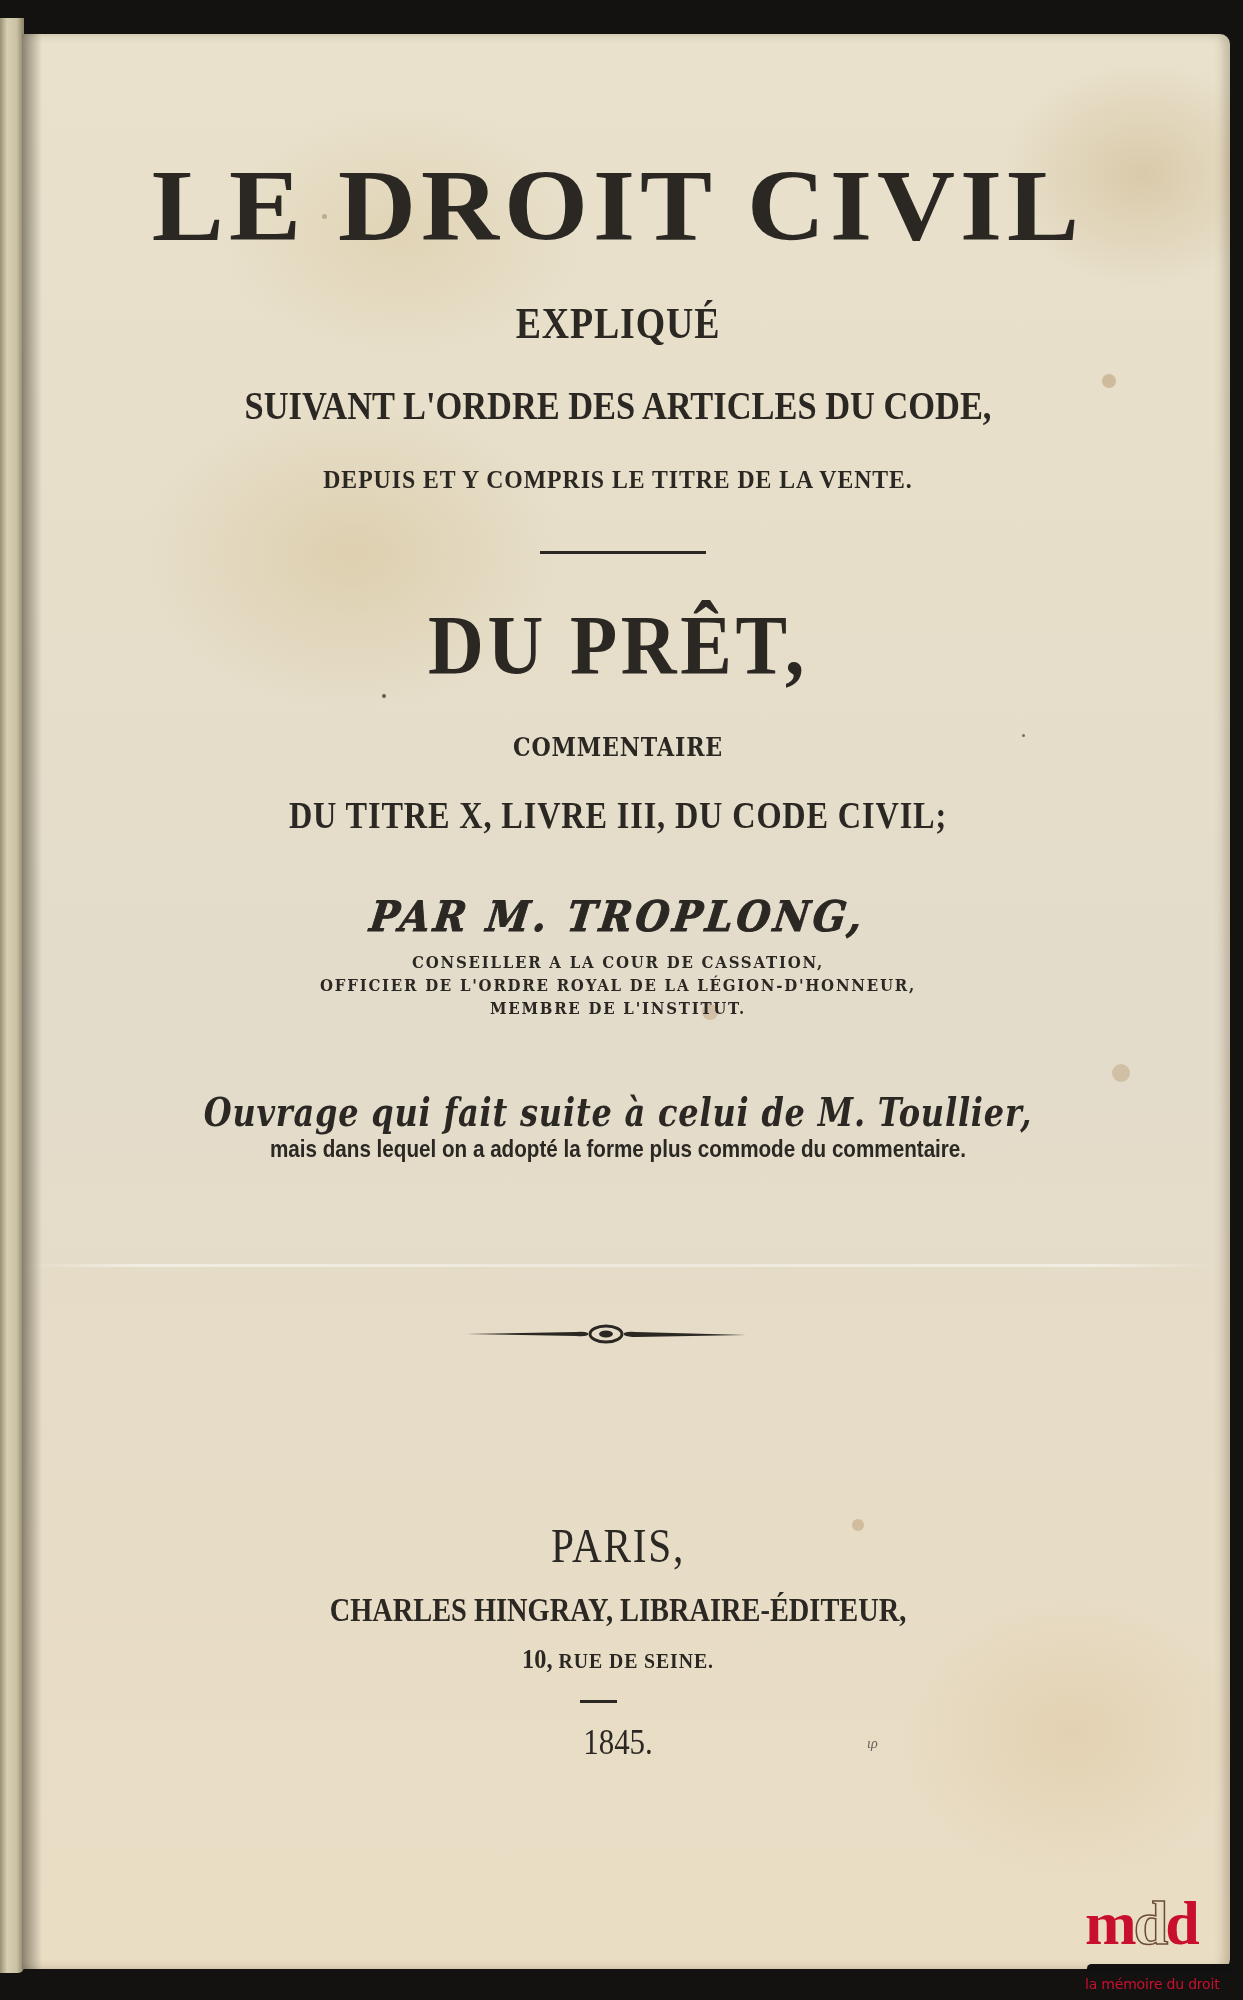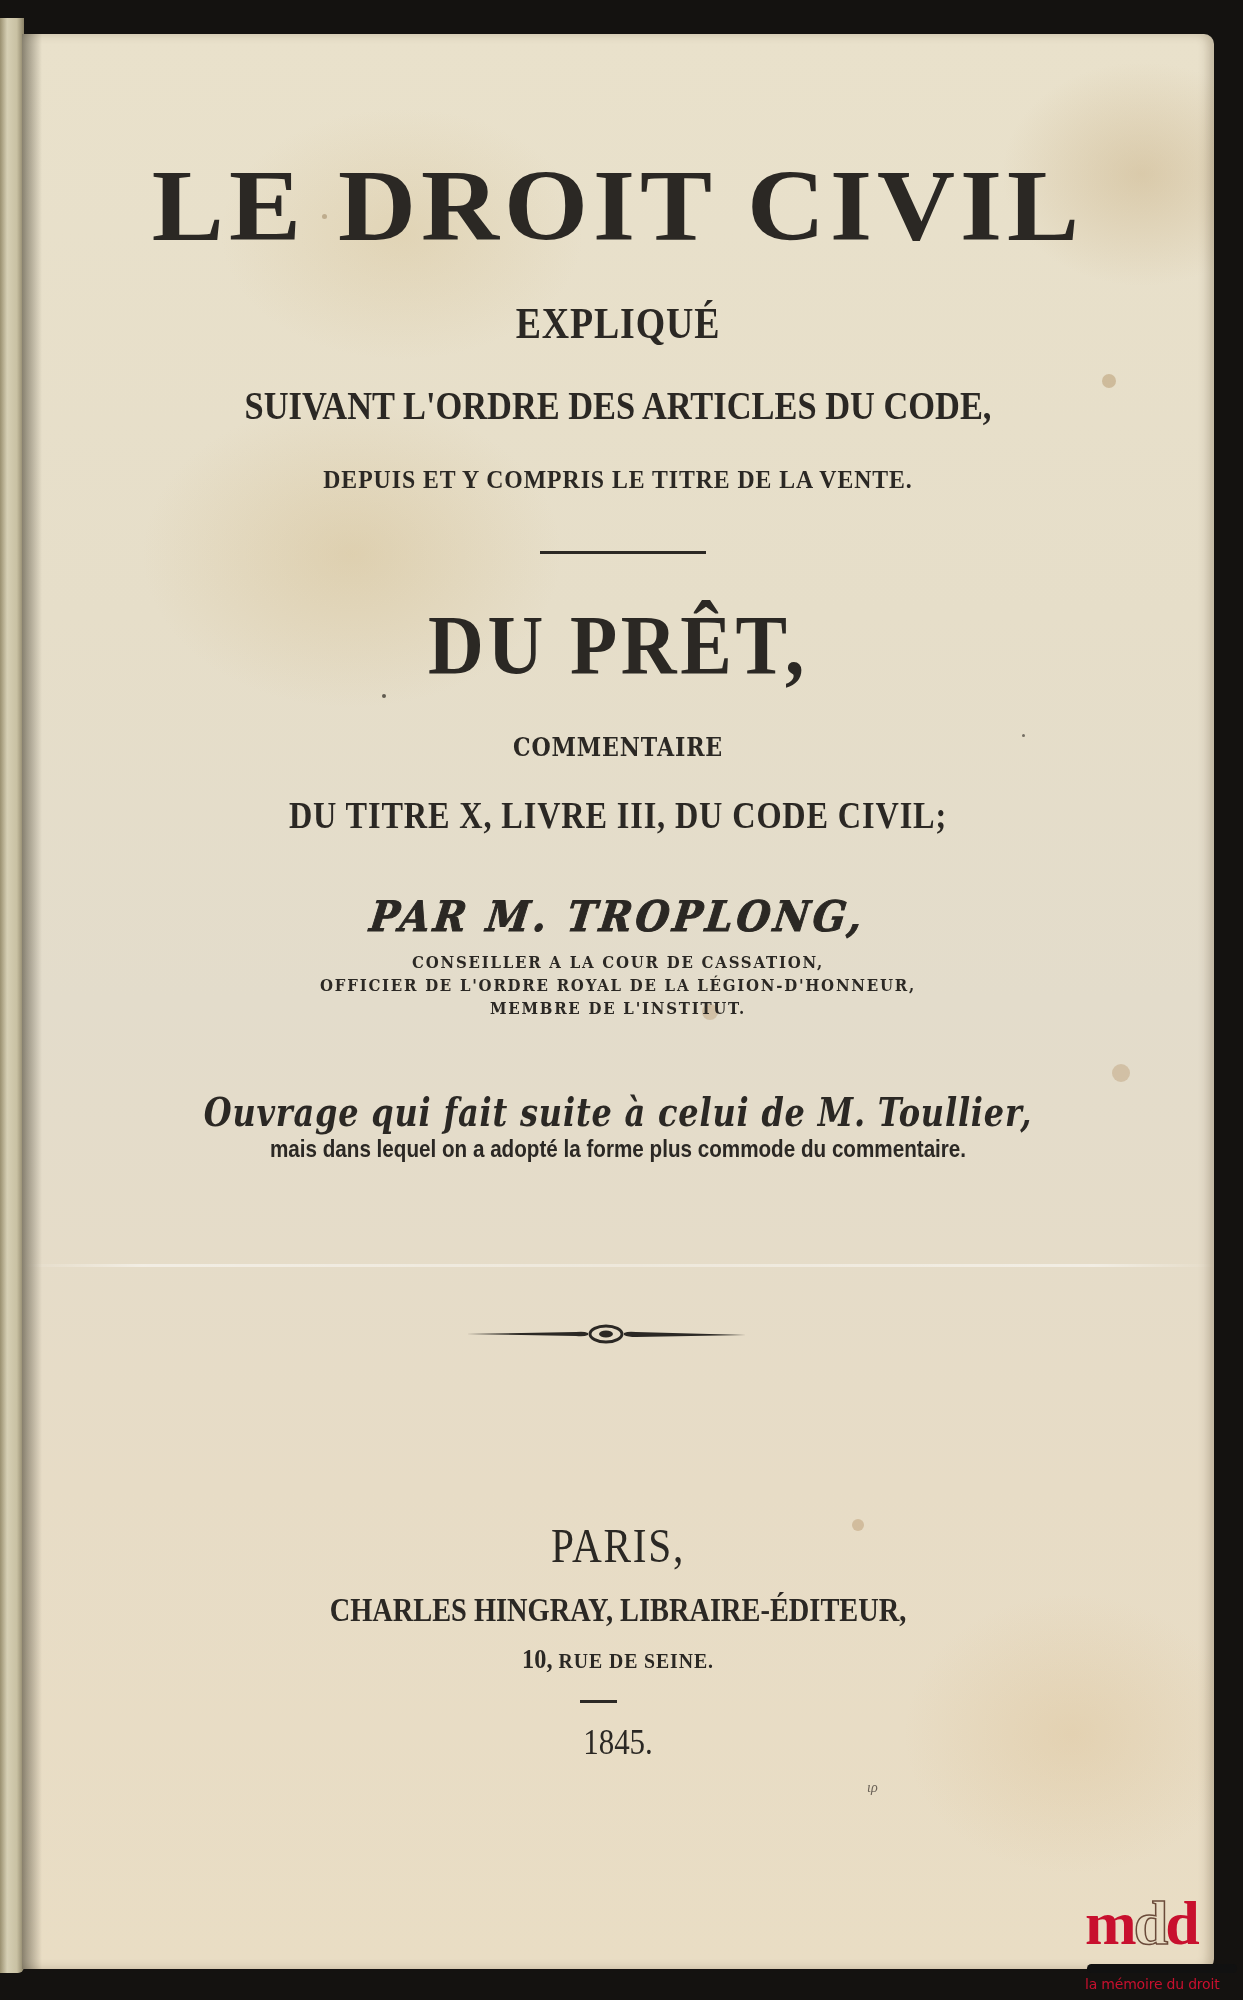--- a/index.html
+++ b/index.html
@@ -24,20 +24,21 @@
     position: absolute; left: 22px; top: 34px; width: 1192px; height: 1935px;
     background:
       radial-gradient(ellipse 300px 220px at 330px 520px, rgba(200,170,110,0.28), rgba(200,170,110,0) 70%),
       radial-gradient(ellipse 260px 180px at 380px 200px, rgba(200,170,110,0.22), rgba(200,170,110,0) 70%),
       radial-gradient(ellipse 240px 200px at 1050px 1700px, rgba(210,170,110,0.22), rgba(210,170,110,0) 70%),
       radial-gradient(ellipse 200px 160px at 1120px 140px, rgba(190,160,110,0.35), rgba(190,160,110,0) 70%),
       linear-gradient(180deg, #e9e1cb 0%, #e6dec9 30%, #e3dccb 50%, #e7dcc6 75%, #e9ddc4 100%);
     border-radius: 0 10px 10px 0;
     box-shadow: inset -6px 0 10px rgba(80,60,30,0.25);
     overflow: hidden;
+    padding-left: 16px;
   }
   .fold-line {
     position: absolute; left: 0; top: 1230px; width: 1192px; height: 3px;
     background: linear-gradient(90deg, rgba(255,255,255,0), rgba(255,255,255,0.5) 10%, rgba(255,255,255,0.35) 50%, rgba(255,255,255,0.5) 90%, rgba(255,255,255,0));
   }
   .ink { color: #2b2824; }
   .line {
     position: absolute; left: 0; width: 1192px; text-align: center;
     white-space: nowrap; margin: 0;
   }
@@ -116,21 +117,20 @@
   }
   .address .smcaps { font-size: 22px; letter-spacing: 1px; }
   .rule-short { left: 558px; top: 1666px; width: 37px; height: 3px; }
   .year {
     top: 1690px; font-size: 36px; line-height: 1;
     transform: scaleX(0.86);
   }
   .pencil-mark {
     position: absolute; left: 845px; top: 1702px; font-size: 14px; color: #6b6257;
     font-style: italic;
-    margin-top: 44px;
   }
   
   .speck { position: absolute; border-radius: 50%; background: rgba(120,90,50,0.35); }
   
   .logo {
     position: absolute; left: 1085px; top: 1893px; width: 158px; height: 107px;
   }
   .logo-mark {
     position: absolute; left: 0; top: 0; width: 150px; height: 60px;
     font-family: Liberation Serif, serif; font-size: 62px; font-weight: bold;

